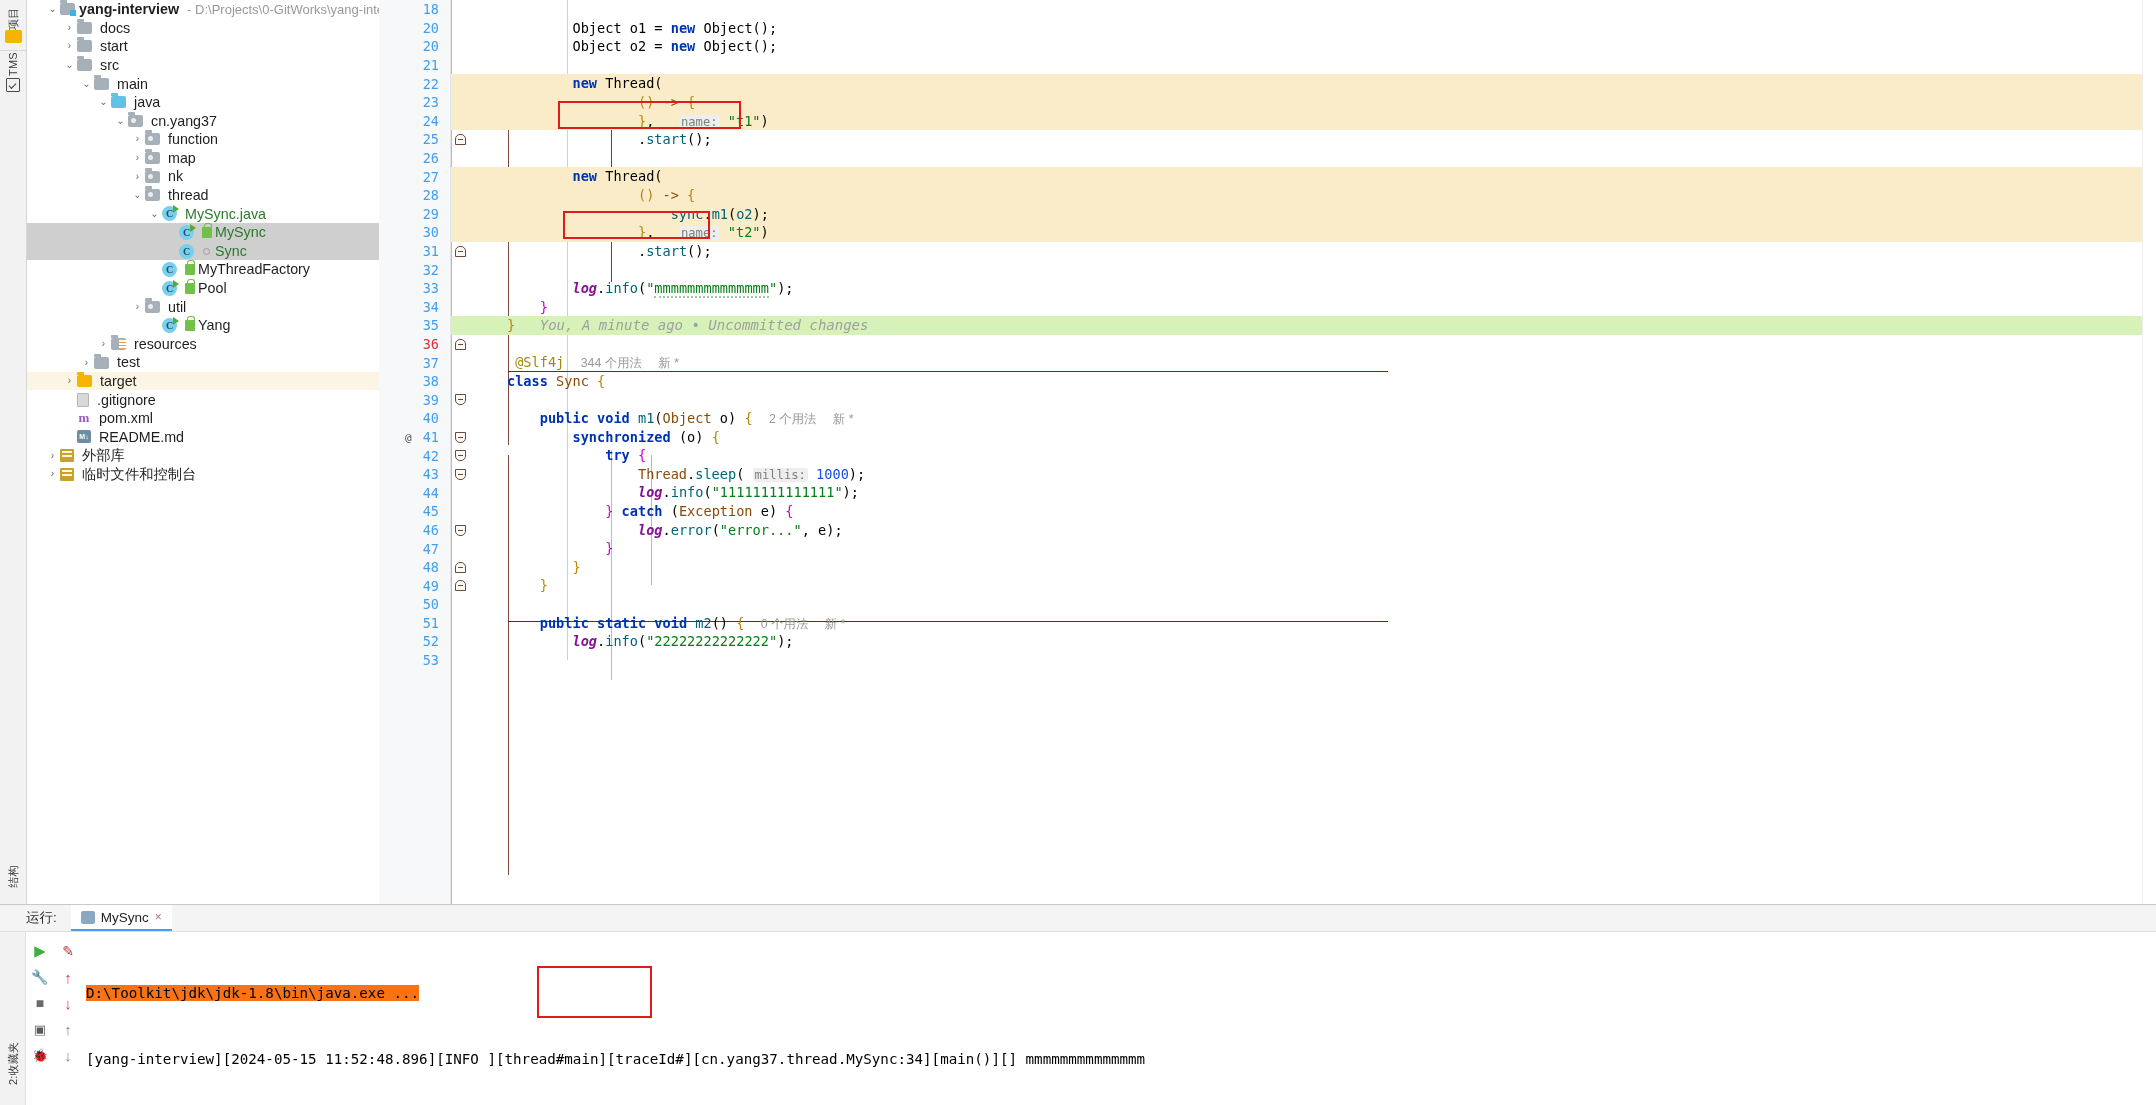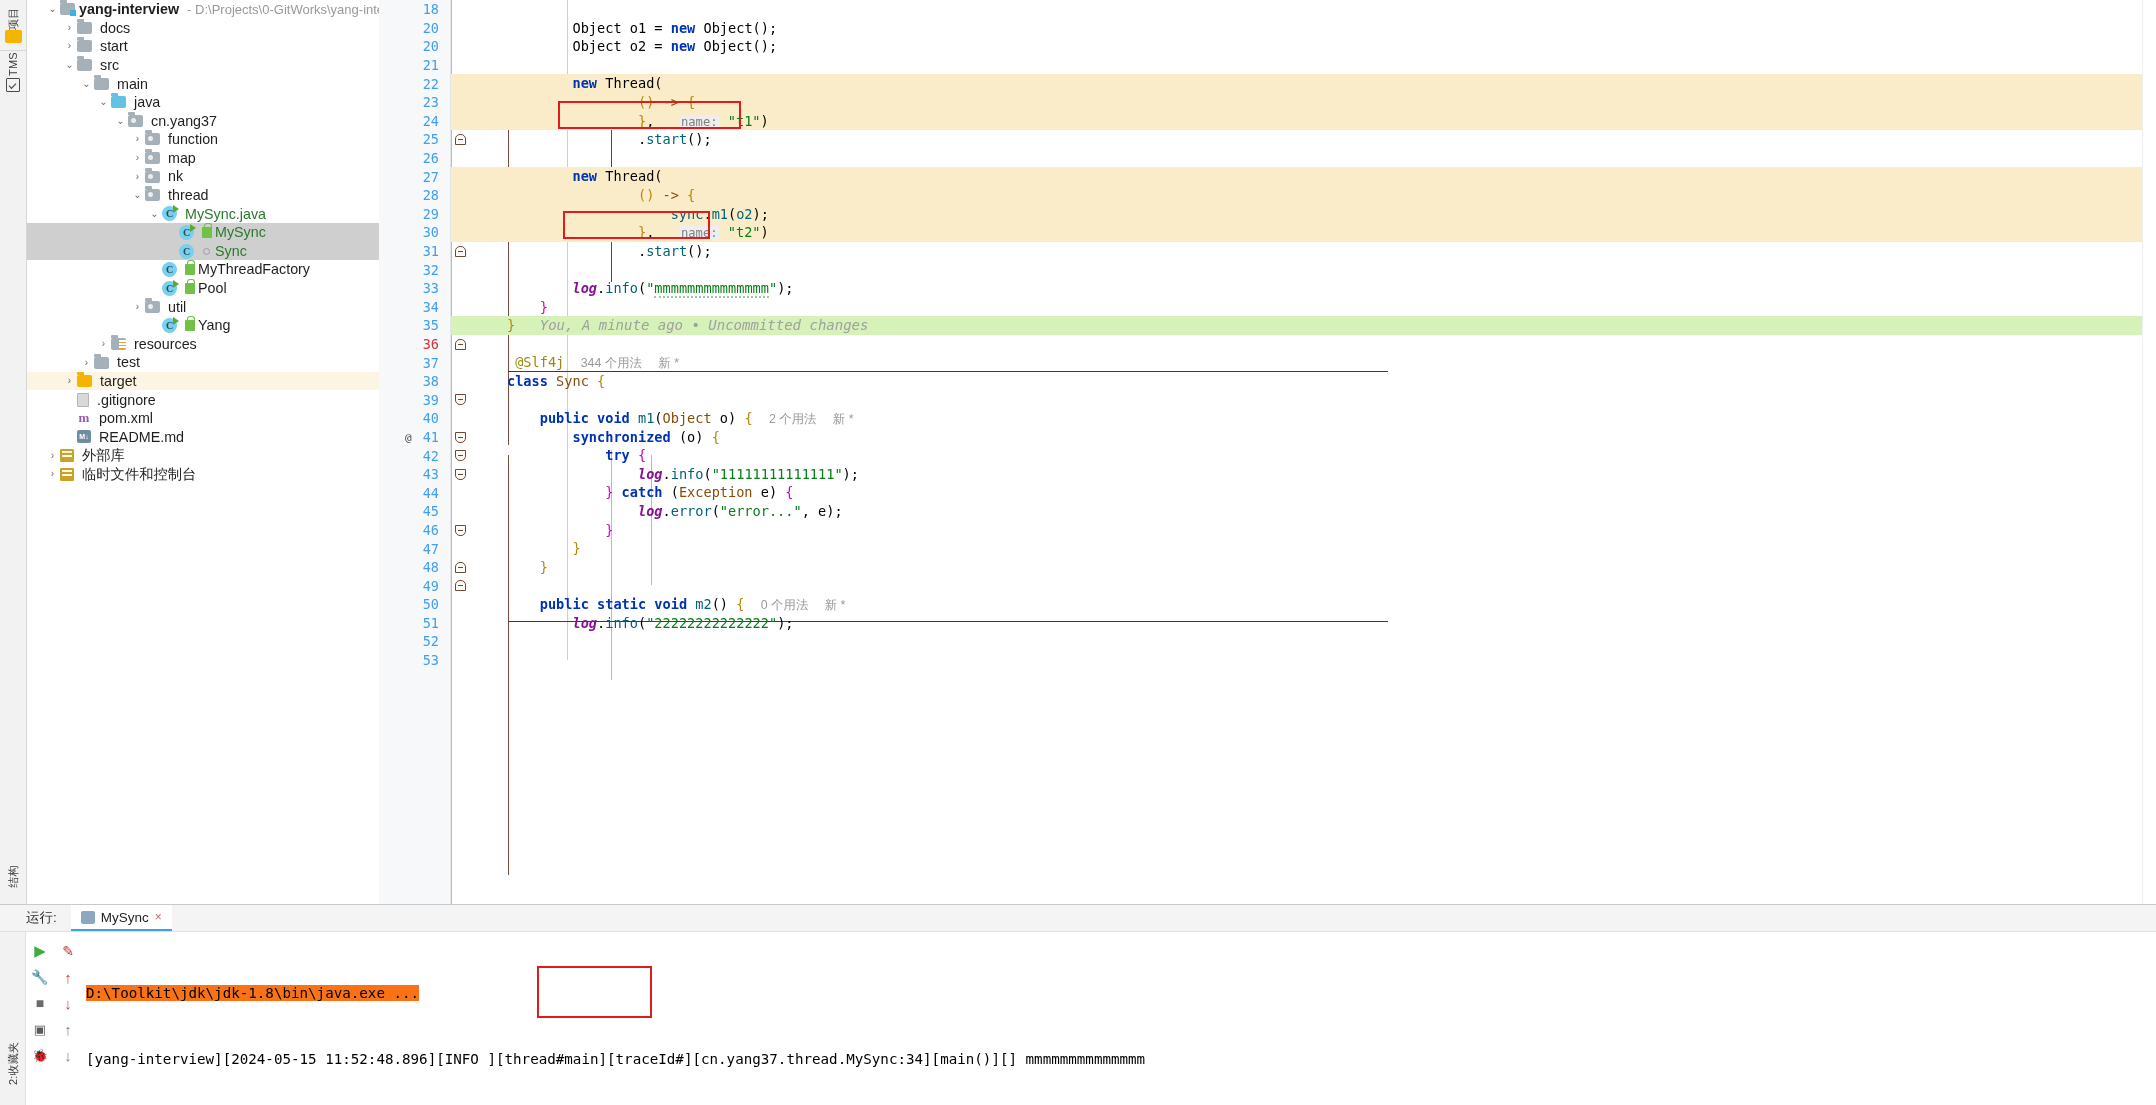--- a/index.html
+++ b/index.html
@@ -834,20 +834,21 @@
             <div class="code-line">        <span class="fld">log</span>.<span class="mth">info</span>(<span class="str">"<span class="sq-under">mmmmmmmmmmmmmm</span>"</span>);</div>
             <div class="code-line">    <span class="mag">}</span></div>
             <div class="code-line hl-green"><span class="yel">}</span>   <span class="blame">You, A minute ago • Uncommitted changes</span></div>
             <div class="code-line"></div>
             <div class="code-line"> <span class="anno">@Slf4j</span>  <span class="usage">344 个用法</span>  <span class="usage">新 *</span></div>
             <div class="code-line"><span class="kw">class</span> <span class="brn">Sync</span> <span class="yel">{</span></div>
             <div class="code-line"></div>
             <div class="code-line">    <span class="kw">public</span> <span class="kw">void</span> <span class="mth">m1</span>(<span class="brn">Object</span> <span class="typ">o</span>) <span class="yel">{</span>  <span class="usage">2 个用法</span>  <span class="usage">新 *</span></div>
             <div class="code-line">        <span class="kw">synchronized</span> (<span class="typ">o</span>) <span class="yel">{</span></div>
             <div class="code-line">            <span class="kw">try</span> <span class="mag">{</span></div>
+            <div class="code-line">                <span class="brn">Thread</span>.<span class="mth">sleep</span>( <span class="hint">millis:</span> <span class="num">1000</span>);</div>
             <div class="code-line">                <span class="fld">log</span>.<span class="mth">info</span>(<span class="str">"11111111111111"</span>);</div>
             <div class="code-line">            <span class="mag">}</span> <span class="kw">catch</span> (<span class="brn">Exception</span> <span class="typ">e</span>) <span class="mag">{</span></div>
             <div class="code-line">                <span class="fld">log</span>.<span class="mth">error</span>(<span class="str">"error..."</span>, <span class="typ">e</span>);</div>
             <div class="code-line">            <span class="mag">}</span></div>
             <div class="code-line">        <span class="yel">}</span></div>
             <div class="code-line">    <span class="yel">}</span></div>
             <div class="code-line"></div>
             <div class="code-line">    <span class="kw">public</span> <span class="kw">static</span> <span class="kw">void</span> <span class="mth">m2</span>() <span class="yel">{</span>  <span class="usage">0 个用法</span>  <span class="usage">新 *</span></div>
             <div class="code-line">        <span class="fld">log</span>.<span class="mth">info</span>(<span class="str">"22222222222222"</span>);</div>
           </div>

